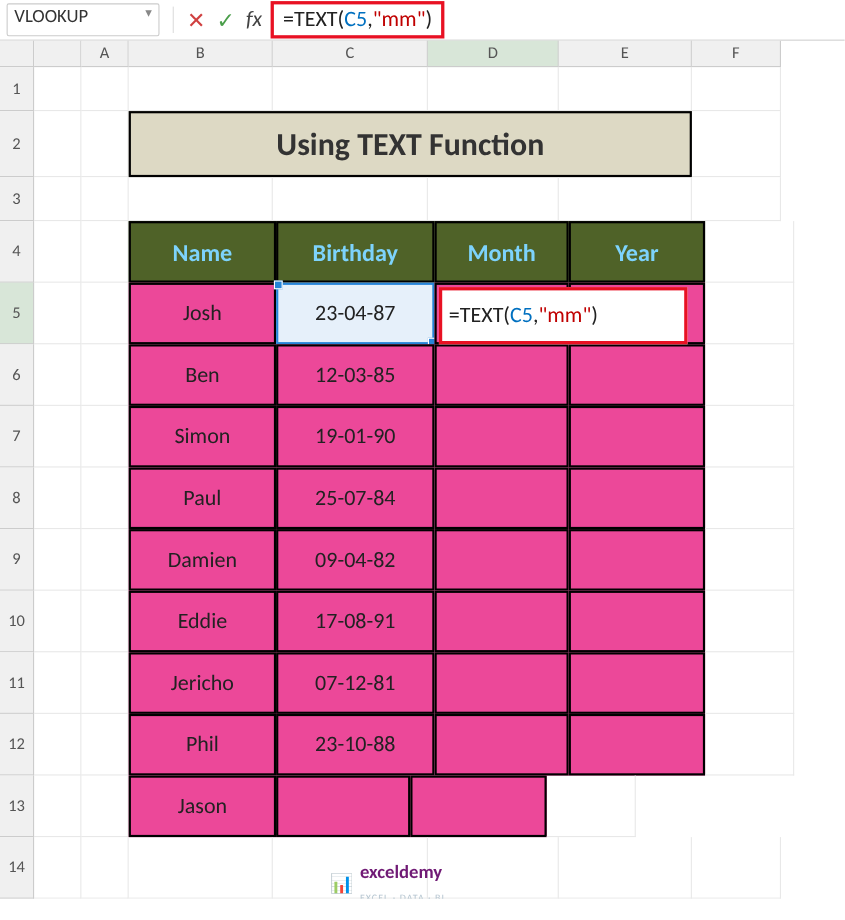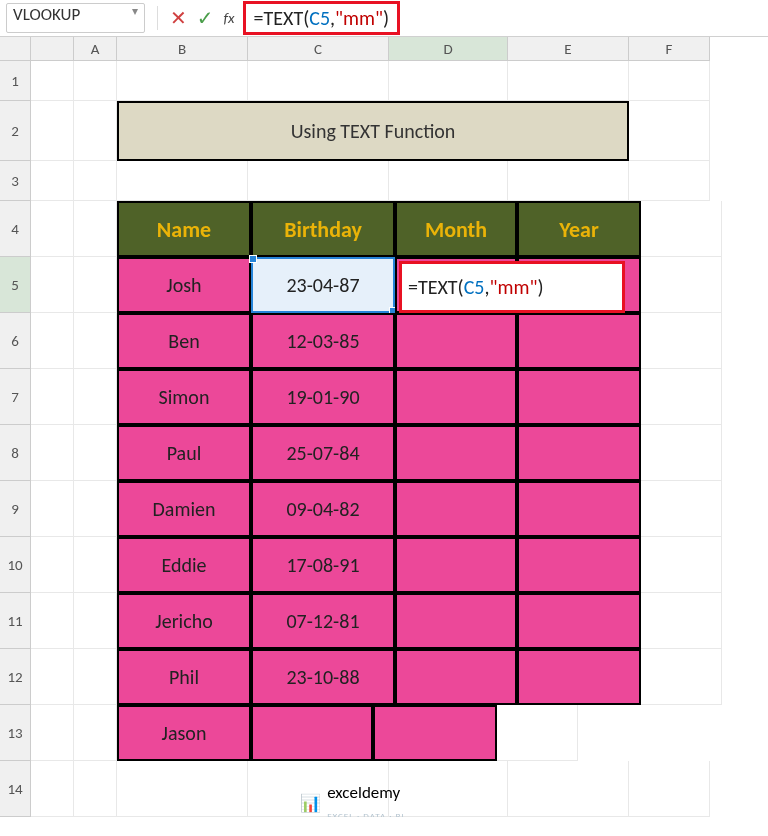--- a/index.html
+++ b/index.html
@@ -1,47 +1,47 @@
 <!DOCTYPE html>
 <html><head>
 <meta charset="utf-8">
 <style>
 body{margin:0;font-family:Calibri,Arial,sans-serif;background:#fff;width:768px}
 .formula-bar{display:flex;align-items:center;height:36px;border-bottom:1px solid #d0d0d0;padding:0 6px;gap:8px}
 .name-box{width:125px;height:28px;border:1px solid #ccc;border-radius:2px;display:flex;align-items:flex-start;padding:0 6px;font-size:17px;color:#333;justify-content:space-between;background:#fff}
 .fb-btns{display:flex;align-items:center;gap:10px;color:#666;font-size:17px}
 .fb-cancel{color:#d04040;font-size:20px}
 .fb-confirm{color:#4a9e4a;font-size:20px}
-.fx{font-style:italic;font-size:15px;color:#444}
+.fx{font-style:italic;font-size:20px;color:#444}
 .formula-input{border:3px solid #e81123;padding:2px 8px;font-size:20px;color:#222;height:24px;display:flex;align-items:center}
 .formula-input .ref{color:#0070c0}
 .formula-input .str{color:#c00000}
 .grid{position:relative}
 .col-hdrs{display:flex;height:24px}
 .rh-spacer{width:30px;background:#f0f0f0;border-right:1px solid #ccc;border-bottom:1px solid #ccc}
 .ch{background:#f0f0f0;border-right:1px solid #ccc;border-bottom:1px solid #ccc;text-align:center;font-size:15px;color:#555;line-height:24px}
 .ch.sel{background:#d8e6d8}
 .c42{width:42px}.cA{width:42px}.cB{width:130px}.cC{width:140px}.cD{width:118px}.cE{width:120px}.cF{width:80px}
 .row{display:flex;height:56px}
 .rh{width:30px;background:#f0f0f0;border-right:1px solid #ccc;border-bottom:1px solid #ccc;text-align:center;font-size:15px;color:#555;display:flex;align-items:center;justify-content:center}
 .rh.sel{background:#d8e6d8}
 .cell{border-right:1px solid #e8e8e8;border-bottom:1px solid #e8e8e8;display:flex;align-items:center;justify-content:center;font-size:20px;color:#222;position:relative}
-.title-band{background:#ddd9c4;font-size:20px;font-weight:normal;color:#333;border:2px solid #000}
-.tbl-hdr{background:#4f6228;color:#eab308;font-size:22px;font-weight:bold;border:2px solid #000}
+.title-band{background:#ddd9c4;font-size:29px;font-weight:bold;color:#333;border:2px solid #000}
+.tbl-hdr{background:#4f6228;color:#7dd3fc;font-size:22px;font-weight:bold;border:2px solid #000}
 .tbl-cell{border:2px solid #000;background:#ec4899;font-size:20px}
 .sel-c5{border:2px solid #2684d8!important;background:#e6f0fa!important}
 .sel-c5::before,.sel-c5::after{content:"";position:absolute;width:6px;height:6px;background:#2684d8;border:1px solid #fff}
 .sel-c5::before{top:-4px;left:-4px}
 .sel-c5::after{bottom:-4px;right:-4px}
 .d5-wrap{position:relative}
 .d5-overlay{position:absolute;top:2px;left:2px;right:-110px;height:46px;border:3px solid #e81123;background:#fff;display:flex;align-items:center;padding:0 6px;font-size:20px;z-index:10}
 .d5-overlay .ref{color:#0070c0}
 .d5-overlay .str{color:#c00000}
 .watermark{position:absolute;left:300px;top:745px;font-size:17px;color:#b5c5d0;display:flex;align-items:center;gap:6px}
-.watermark b{font-weight:normal;color:#000000}
+.watermark b{font-weight:bold;color:#701a75}
 .sep-v{border-left:1px solid #ddd;height:24px;margin:0 4px}
 .chev{color:#888;font-size:12px}
 </style>
 </head>
 <body>
 
 <div class="formula-bar">
   <div class="name-box">
     <span>VLOOKUP</span>
     <span class="chev">▾</span>

